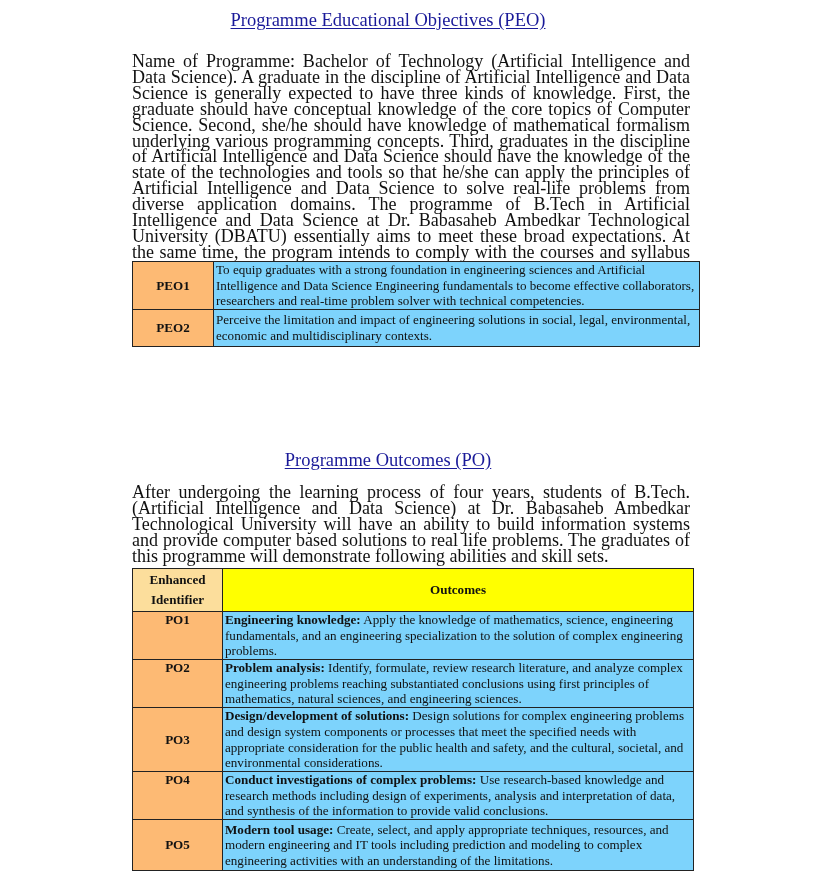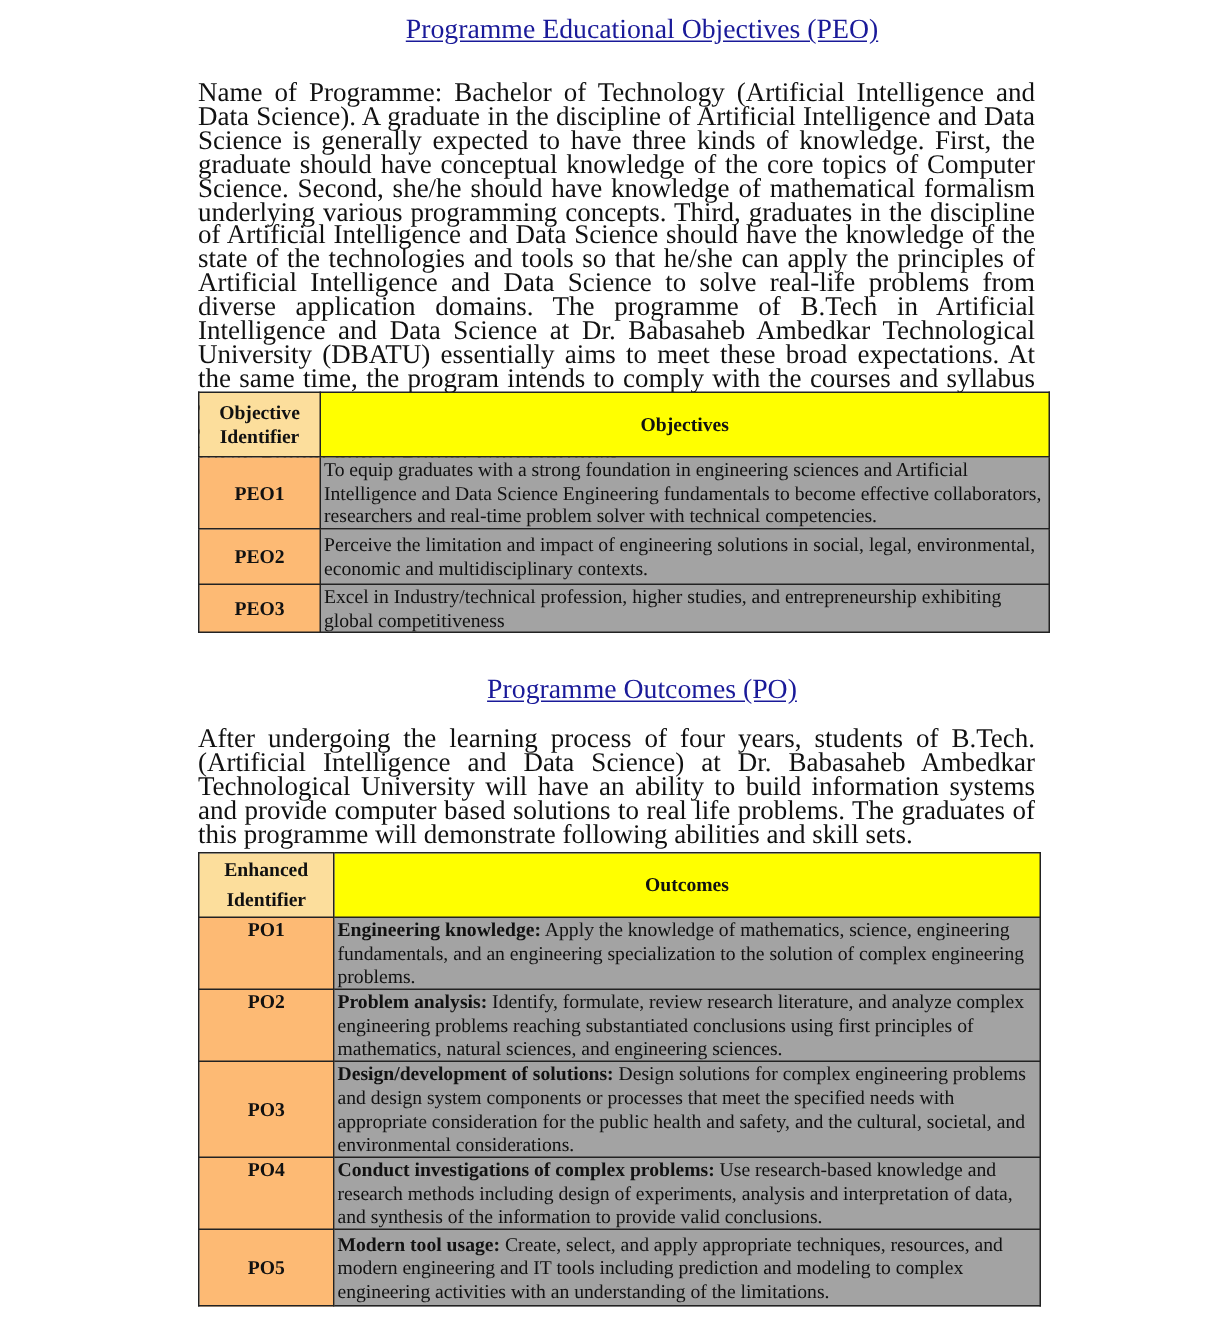--- a/index.html
+++ b/index.html
@@ -19,21 +19,20 @@
       position: absolute;
       left: 0;
       width: 776px;
       text-align: center;
       font-size: 18.5px;
       color: #1a1a99;
       text-decoration: underline;
       text-underline-offset: 2px;
       margin: 0;
       font-weight: normal;
-      padding-left: 40px;
     }
     #peo-heading { top: 10px; }
     #po-heading { top: 450px; left: 0; width: 776px; }
     .para {
       position: absolute;
       left: 132px;
       width: 558px;
       font-size: 18px;
       line-height: 15.9px;
       text-align: justify;
@@ -67,21 +66,21 @@
       background: #ffff00;
       font-weight: bold;
       text-align: center;
     }
     .id-cell {
       background: #fdba74;
       font-weight: bold;
       text-align: center;
     }
     .desc-cell {
-      background: #a3a3a3;
+      background: #7dd3fc;
       text-align: left;
     }
     #peo-table .id-head { width: 76px; height: 42px; }
     #peo-table .main-head { height: 42px; }
     #peo-table .id-cell { width: 76px; }
     #peo-table .row-1 td { height: 47px; }
     #peo-table .row-2 td { height: 36px; }
     #peo-table .row-3 td { height: 30px; }
 
     #po-table .id-head { width: 85px; height: 42px; line-height: 20px; vertical-align: middle; }
@@ -98,38 +97,27 @@
   </style>
 </head>
 <body>
 
 <h2 class="heading" id="peo-heading">Programme Educational Objectives (PEO)</h2>
 
 <p class="para" id="peo-intro"><span>Name of Programme: Bachelor of Technology (Artificial Intelligence and Data Science). A graduate in the discipline of Artificial Intelligence and Data Science is generally expected to have three kinds of knowledge. First, the graduate should have conceptual knowledge of the core topics of Computer Science. Second, she/he should have knowledge of mathematical formalism underlying various programming concepts. Third, graduates in the discipline of Artificial Intelligence and Data Science should have the knowledge of the state of the technologies and tools so that he/she can apply the principles of Artificial Intelligence and Data Science to solve real-life problems from diverse application domains. The programme of B.Tech in Artificial Intelligence and Data Science at Dr. Babasaheb Ambedkar Technological University (DBATU) essentially aims to meet these broad expectations. At the same time, the program intends to comply with the courses and syllabus available at National Program on Technology Enhanced Learning (NPTEL) and SWAYAM. The following specific educational objective aims to achieve these global and regional expectations</span><span class="final-dot">.</span></p>
 
 <table class="doc-table" id="peo-table">
   <tbody>
-      <tr>
-    <th class="id-head">
-      <span>Objective</span><br>
-      <span>Identifier</span>
-    </th>
-    <th class="main-head">Objectives</th>
-  </tr>
   <tr class="row-1">
     <td class="id-cell">PEO1</td>
     <td class="desc-cell">To equip graduates with a strong foundation in engineering sciences and Artificial Intelligence and Data Science Engineering fundamentals to become effective collaborators, researchers and real-time problem solver with technical competencies.</td>
   </tr>
   <tr class="row-2">
     <td class="id-cell">PEO2</td>
     <td class="desc-cell">Perceive the limitation and impact of engineering solutions in social, legal, environmental, economic and multidisciplinary contexts.</td>
-  </tr>
-  <tr class="row-3">
-    <td class="id-cell">PEO3</td>
-    <td class="desc-cell">Excel in Industry/technical profession, higher studies, and entrepreneurship exhibiting global competitiveness</td>
   </tr>
 </tbody>
   </table>
 
 <h2 class="heading" id="po-heading">Programme Outcomes (PO)</h2>
 
 <p class="para" id="po-intro">After undergoing the learning process of four years, students of B.Tech. (Artificial Intelligence and Data Science) at Dr. Babasaheb Ambedkar Technological University will have an ability to build information systems and provide computer based solutions to real life problems. The graduates of this programme will demonstrate following abilities and skill sets.</p>
 
 <table class="doc-table" id="po-table">
   <tbody>

